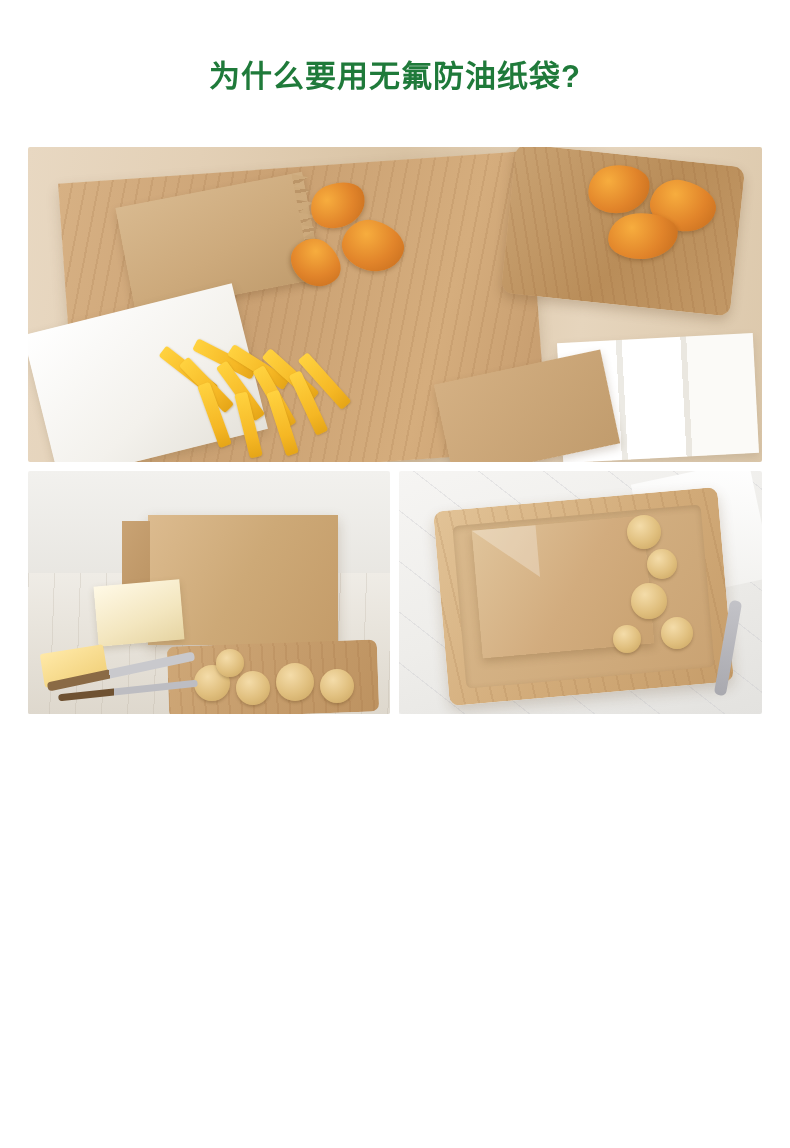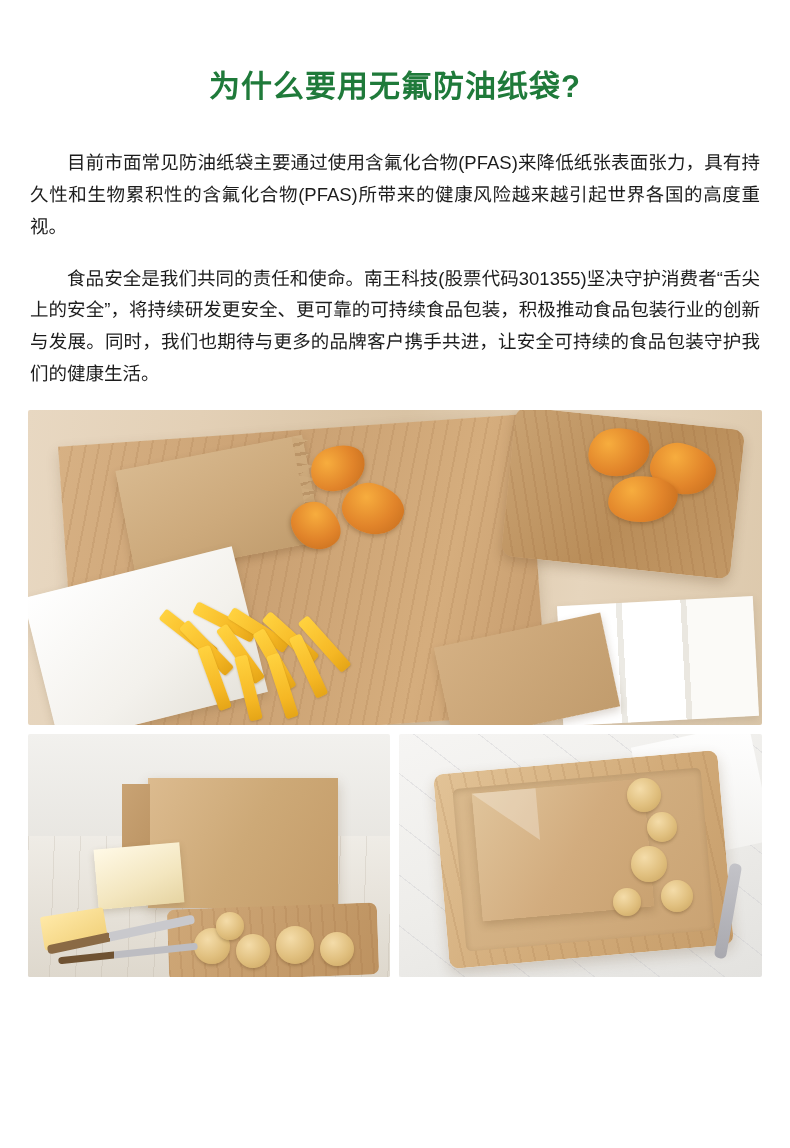--- a/index.html
+++ b/index.html
@@ -22,21 +22,21 @@
     background: #ffffff;
   }
   .headline {
     text-align: center;
     color: #1f7a3a;
     font-size: 31px;
     font-weight: bold;
     letter-spacing: 1px;
     padding-top: 52px;
     padding-bottom: 0;
-    margin: 16px;
+    margin: 6px;
     line-height: 1.2;
   }
   .body-copy {
     margin: 0;
     padding: 26px 30px 0 30px;
     font-size: 18.5px;
     line-height: 1.72;
     color: #1c1c1c;
     text-align: justify;
   }
@@ -293,22 +293,20 @@
   }
 </style>
 </head>
 <body>
 
 <div class="page">
 
   <h1 class="headline">为什么要用无氟防油纸袋?</h1>
 
   <div class="body-copy">
-    <p class="para">目前市面常见防油纸袋主要通过使用含氟化合物(PFAS)来降低纸张表面张力，具有持久性和生物累积性的含氟化合物(PFAS)所带来的健康风险越来越引起世界各国的高度重视。</p>
-    <p class="para spaced">食品安全是我们共同的责任和使命。南王科技(股票代码301355)坚决守护消费者“舌尖上的安全”，将持续研发更安全、更可靠的可持续食品包装，积极推动食品包装行业的创新与发展。同时，我们也期待与更多的品牌客户携手共进，让安全可持续的食品包装守护我们的健康生活。</p>
   </div>
 
   <div class="gallery">
 
     <div class="photo photo-top">
       <div class="ph-top-bg"></div>
       <div class="wood-board"></div>
       <div class="wood-plate"></div>
       <div class="kraft-bag-a"></div>
       <div class="white-bag-a"></div>

